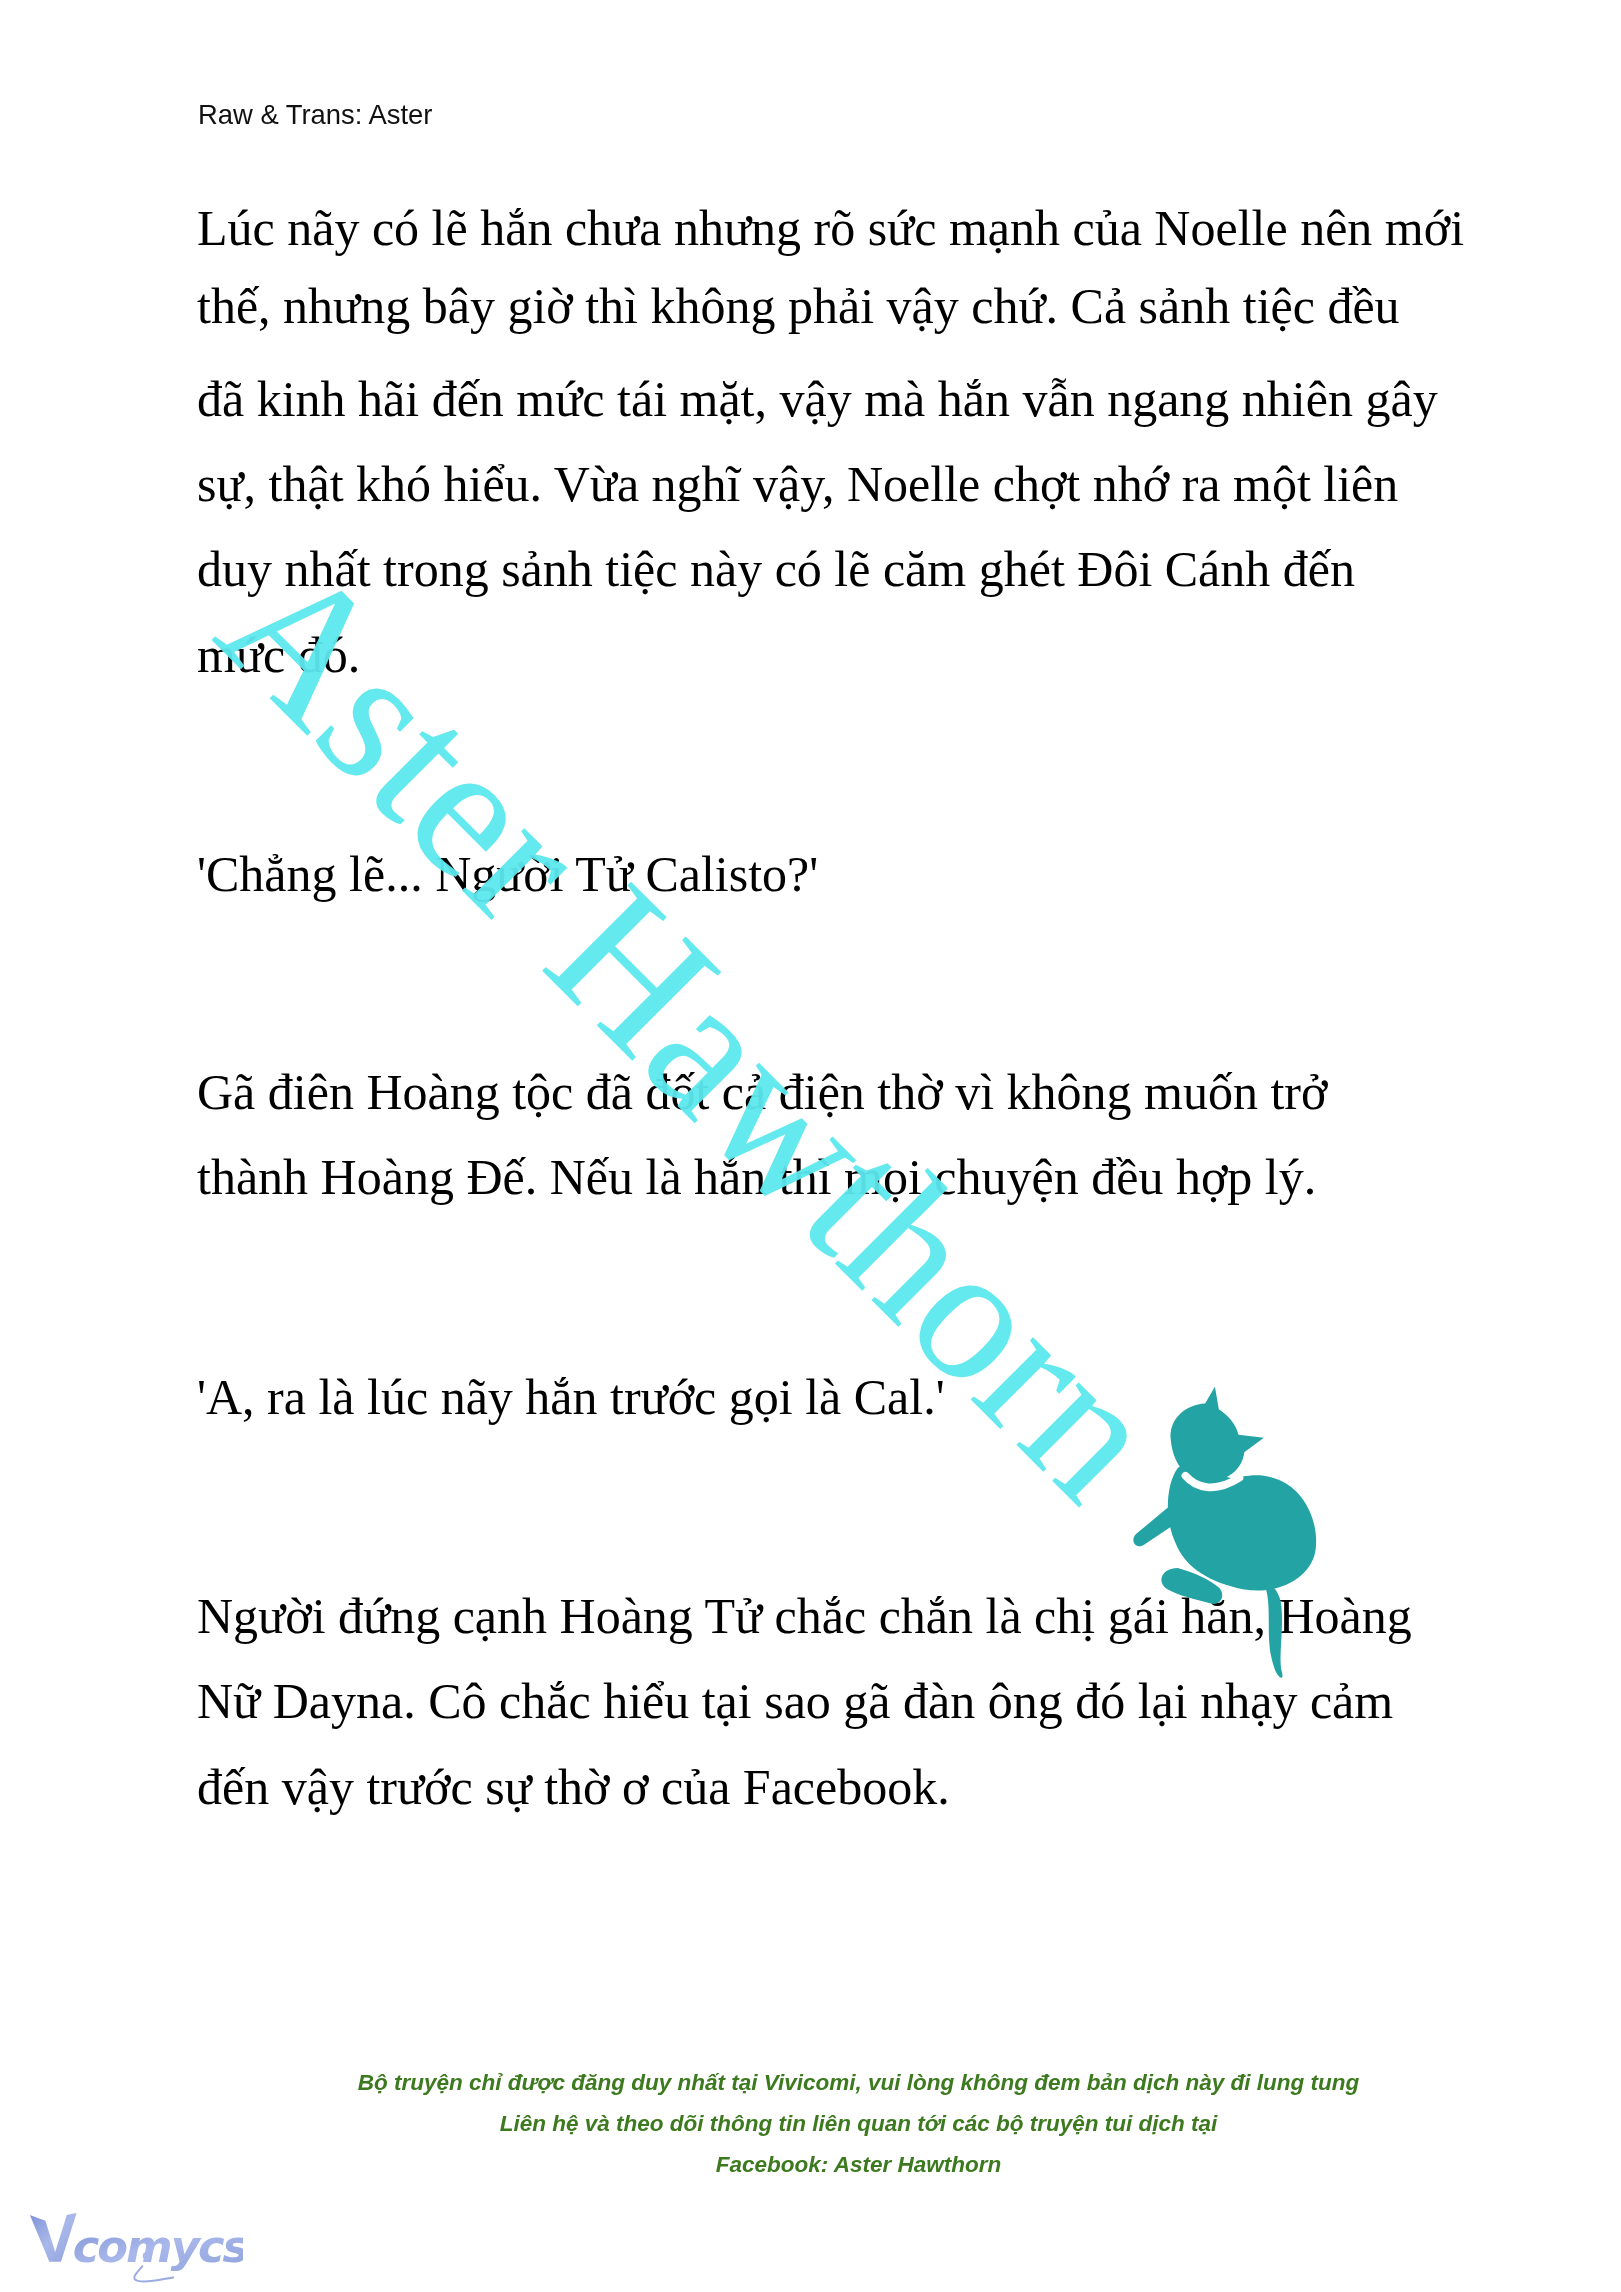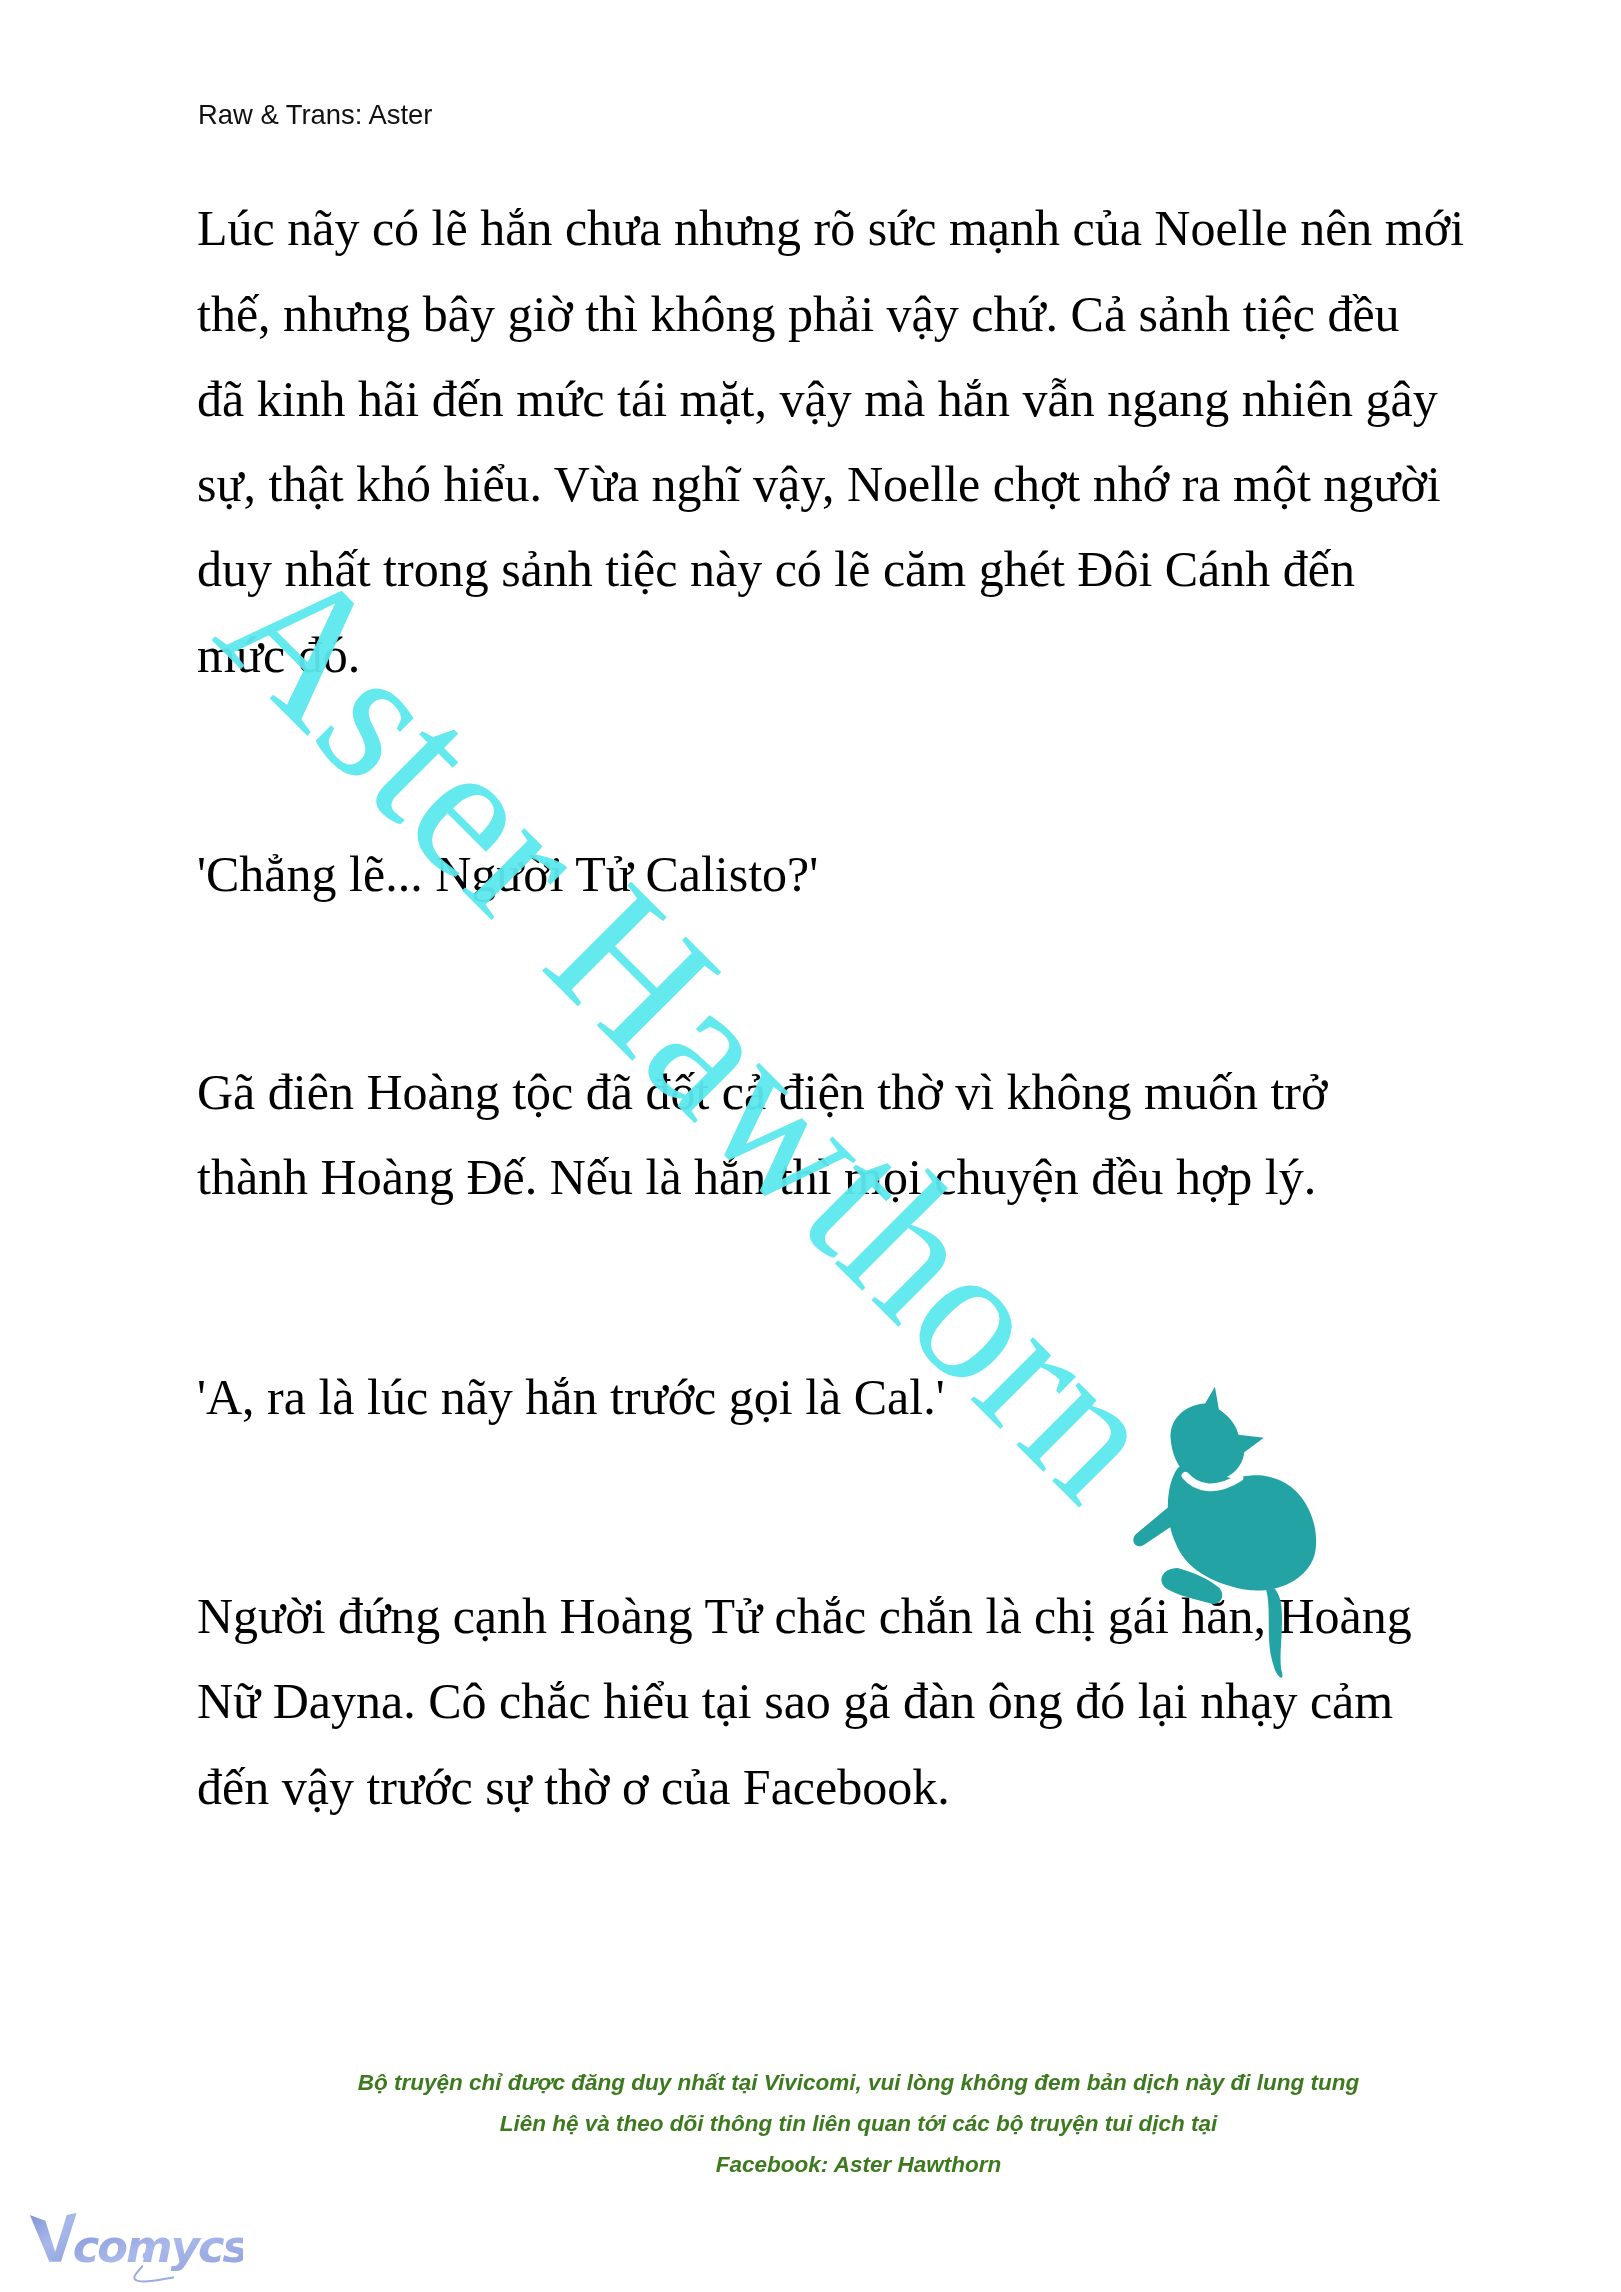--- a/index.html
+++ b/index.html
@@ -97,23 +97,23 @@
 </head>
 <body>
 
 <div class="page">
 
   <div class="header">Raw &amp; Trans: Aster</div>
 
   <div class="body-text">
 
     <div class="line" style="top:186px">Lúc nãy có lẽ hắn chưa nhưng rõ sức mạnh của Noelle nên mới</div>
-    <div class="line" style="top:272px">thế, nhưng bây giờ thì không phải vậy chứ. Cả sảnh tiệc đều</div>
+    <div class="line" style="top:264px">thế, nhưng bây giờ thì không phải vậy chứ. Cả sảnh tiệc đều</div>
     <div class="line" style="top:357px">đã kinh hãi đến mức tái mặt, vậy mà hắn vẫn ngang nhiên gây</div>
-    <div class="line" style="top:442px">sự, thật khó hiểu. Vừa nghĩ vậy, Noelle chợt nhớ ra một người</div>
+    <div class="line" style="top:442px">sự, thật khó hiểu. Vừa nghĩ vậy, Noelle chợt nhớ ra một liên</div>
     <div class="line" style="top:527px">duy nhất trong sảnh tiệc này có lẽ căm ghét Đôi Cánh đến</div>
     <div class="line" style="top:613px">mức đó.</div>
 
     <div class="line" style="top:832px">'Chẳng lẽ... Người Tử Calisto?'</div>
 
     <div class="line" style="top:1050px">Gã điên Hoàng tộc đã đốt cả điện thờ vì không muốn trở</div>
     <div class="line" style="top:1135px">thành Hoàng Đế. Nếu là hắn thì mọi chuyện đều hợp lý.</div>
 
     <div class="line" style="top:1355px">'A, ra là lúc nãy hắn trước gọi là Cal.'</div>
 

